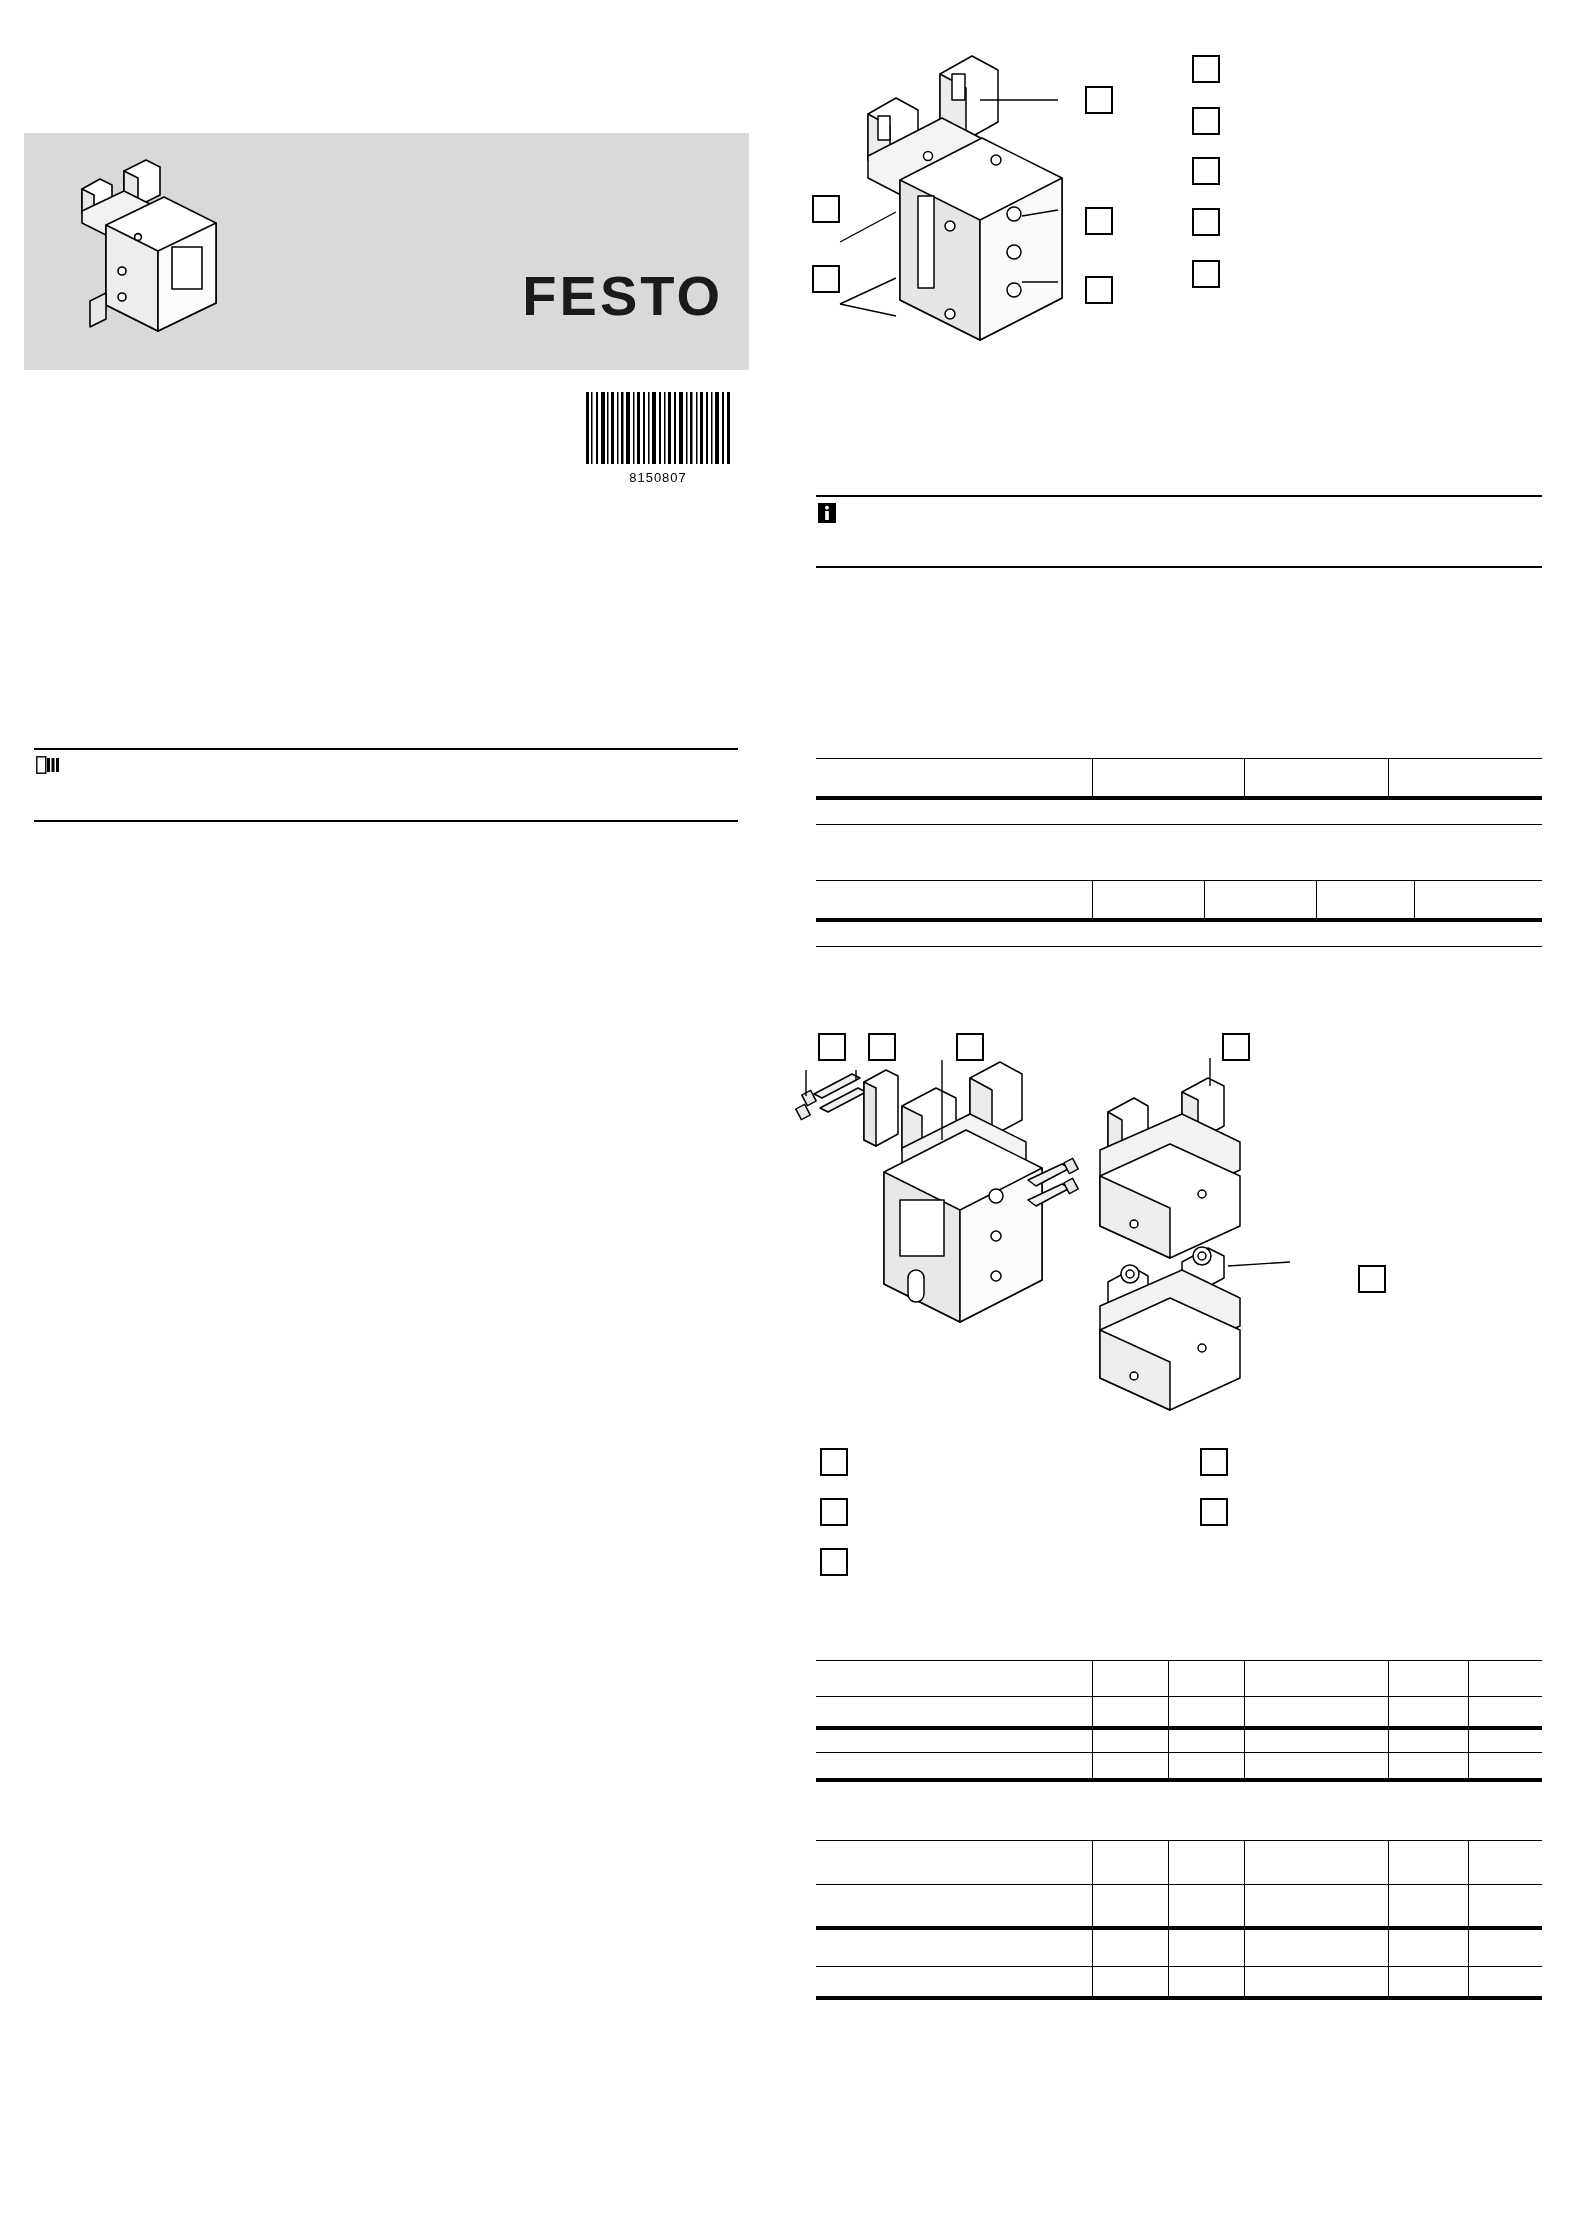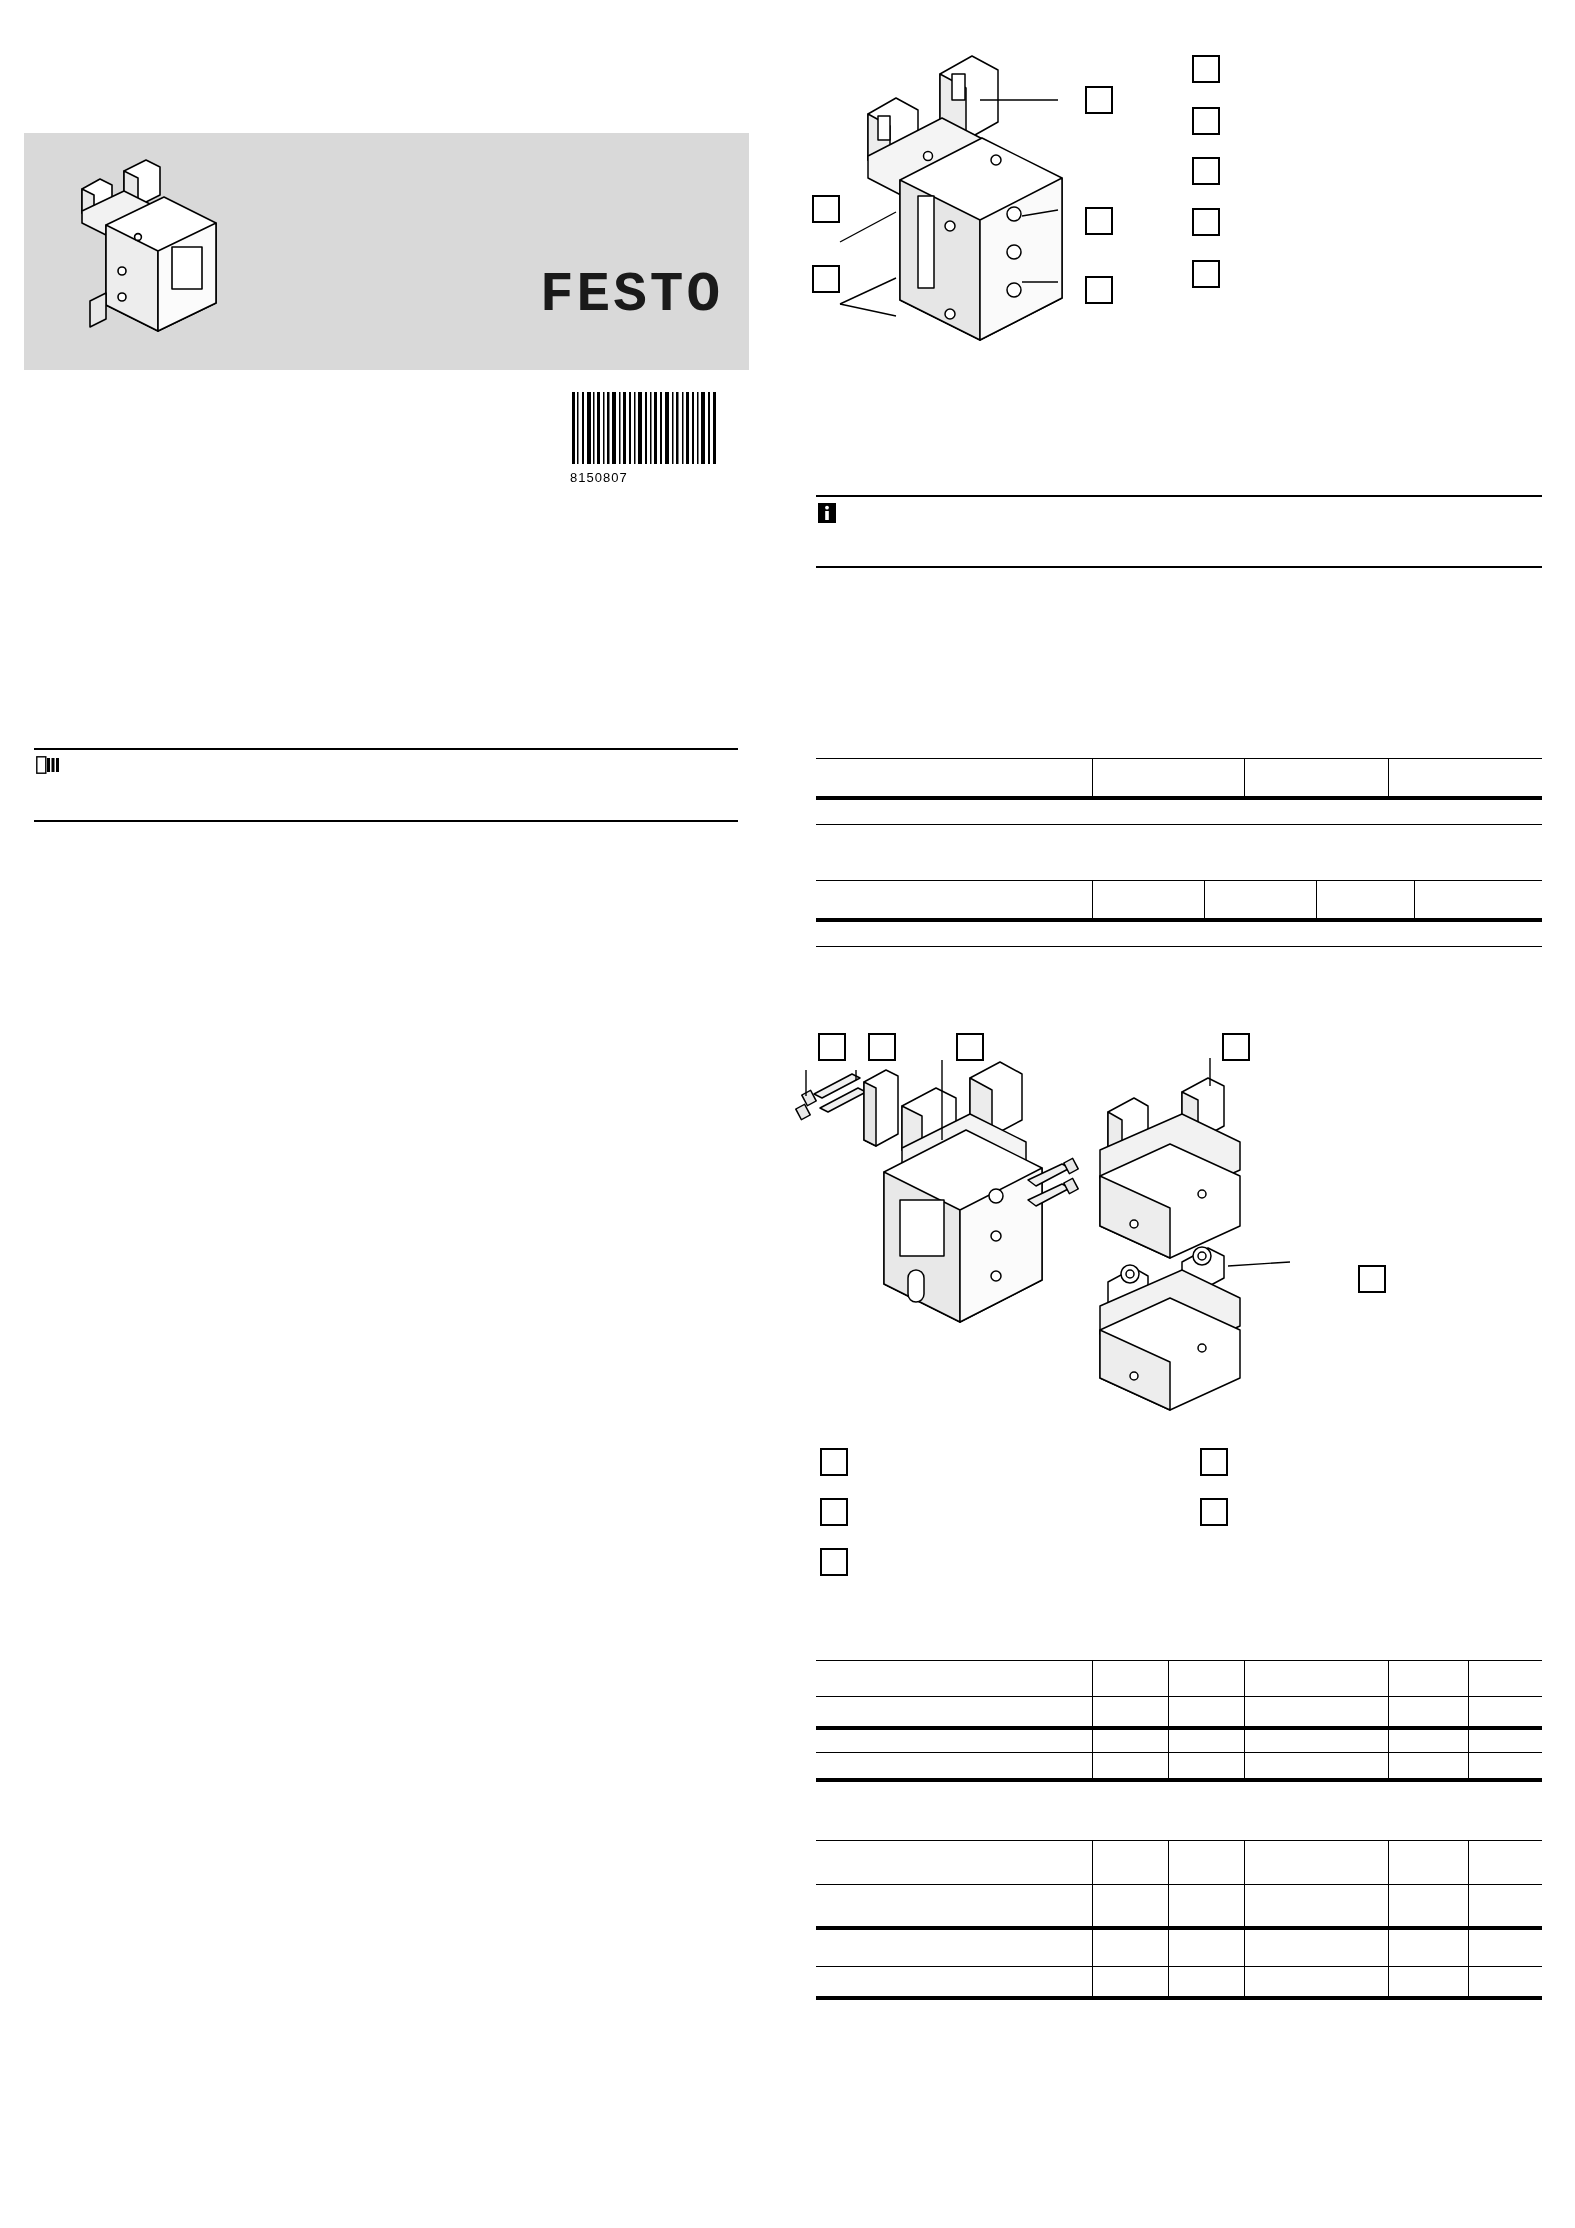--- a/index.html
+++ b/index.html
@@ -32,39 +32,39 @@
     background: #d9d9d9;
   }
   .brand-wordmark {
     position: absolute;
     right: 26px;
     top: 130px;
     font-size: 56px;
     font-weight: bold;
     letter-spacing: 3px;
     color: #1a1a1a;
-    font-family: Liberation Mono, monospace;
+    font-family: Liberation Sans, sans-serif;
   }
 
   
   .hero-illus {
     position: absolute;
     left: 36px;
     top: 18px;
     width: 200px;
     height: 210px;
   }
 
   
   .barcode-wrap {
     position: absolute;
-    left: 570px;
+    left: 584px;
     top: 392px;
     width: 148px;
-    text-align: left;
+    text-align: center;
   }
   .barcode-bars {
     width: 148px;
     height: 72px;
   }
   .barcode-number {
     font-family: "Liberation Sans", sans-serif;
     font-size: 13px;
     letter-spacing: 1px;
     margin-top: 2px;

